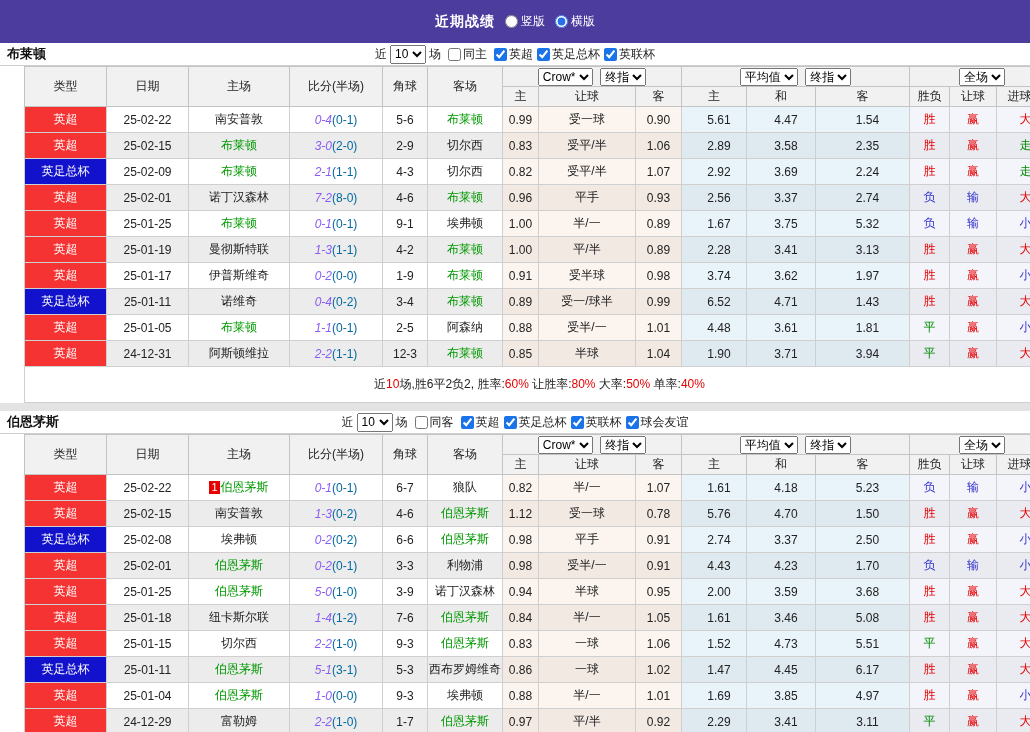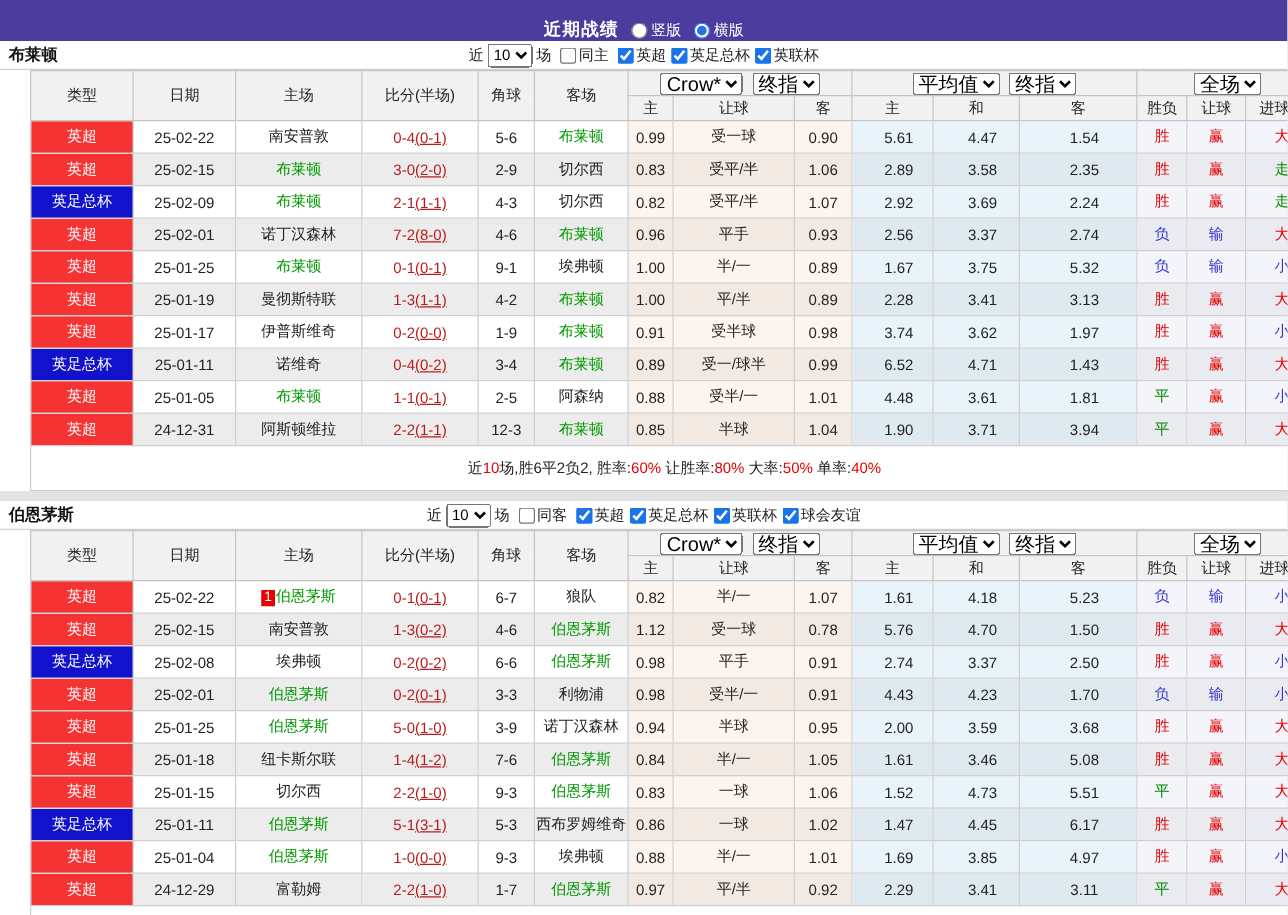--- a/index.html
+++ b/index.html
@@ -7,22 +7,22 @@
   body {
     font-family: "Liberation Sans", "DejaVu Sans", sans-serif;
     background: #e3e3e3;
     font-size: 12px;
     color: #222;
   }
   .page { width: 1030px; }
 
   
   .topbar {
-    height: 33px; background: #4b3c9e; color: #fff;
-    display: flex; align-items: flex-end; justify-content: center; gap: 10px;
+    height: 43px; background: #4b3c9e; color: #fff;
+    display: flex; align-items: center; justify-content: center; gap: 10px;
   }
   .topbar .title { font-size: 14px; font-weight: bold; letter-spacing: 1px; }
   .topbar label { display: inline-flex; align-items: center; gap: 3px; font-size: 12px; color:#fff; }
   .topbar input[type=radio] { width: 13px; height: 13px; accent-color: #2b6fe8; margin:0; }
 
   
   section { background: #fff; }
   .filter-row {
     position: relative; height: 23px; background: #fff;
     display: flex; align-items: center; justify-content: center; gap: 3px;
@@ -33,40 +33,40 @@
   .filter-row label { display: inline-flex; align-items: center; gap: 1px; }
   .filter-row input[type=checkbox] { width: 13px; height: 13px; accent-color: #1a73e8; margin: 0 1px 0 4px; }
   .leagues { display: inline-flex; align-items: center; }
 
   
   table { border-collapse: collapse; table-layout: fixed; width: 1030px; margin-left: 24px; }
   th {
     background: #f1f1f1; font-weight: normal; font-size: 12px; color:#222;
     border: 1px solid #c4c4c4; height: 20px; text-align: center; padding: 0;
   }
-  th select { font-size: 16px; height: 18px; margin: 0 2px; }
+  th select { font-size: 12px; height: 18px; margin: 0 2px; }
   td {
     border: 1px solid #cfcfcf; text-align: center; height: 26px;
     padding: 0; font-size: 12px; color: #222; background: #fff;
     overflow: hidden; white-space: nowrap;
   }
   tbody tr:nth-child(even) td { background: #ececec; }
   td.c-asia { background: #fcf4ee; }
   tbody tr:nth-child(even) td.c-asia { background: #f2e9e3; }
   td.c-euro { background: #e9f3fa; padding-left: 10px; }
   tbody tr:nth-child(even) td.c-euro { background: #dfe9f0; }
   td.c-res  { background: #f4f4fb; }
   tbody tr:nth-child(even) td.c-res { background: #eaeaf1; }
 
   td.t-red  { background: #f53333 !important; color: #fff; }
   td.t-blue { background: #1212cc !important; color: #fff; }
 
   .g  { color: #009900; }
-  .s1 { color: #b91c1c; }
-  .s2 { color: #b91c1c; text-decoration: underline; }
+  .s1 { color: #8b5cf6; font-style: italic; }
+  .s2 { color: #0369a1; }
   .rank { background:#e60000; color:#fff; font-size:11px; padding:0 2px; margin-right:1px; display:inline-block; line-height:13px; }
   .rc-red   { color: #e60000; }
   .rc-blue  { color: #3333cc; }
   .rc-green { color: #008800; }
 
   td.summary { height: 36px; background: #fff !important; font-size: 12px; }
   .seg-red { color: #e60000; }
 
   .gap { height: 8px; background: #e3e3e3; }
 </style>

